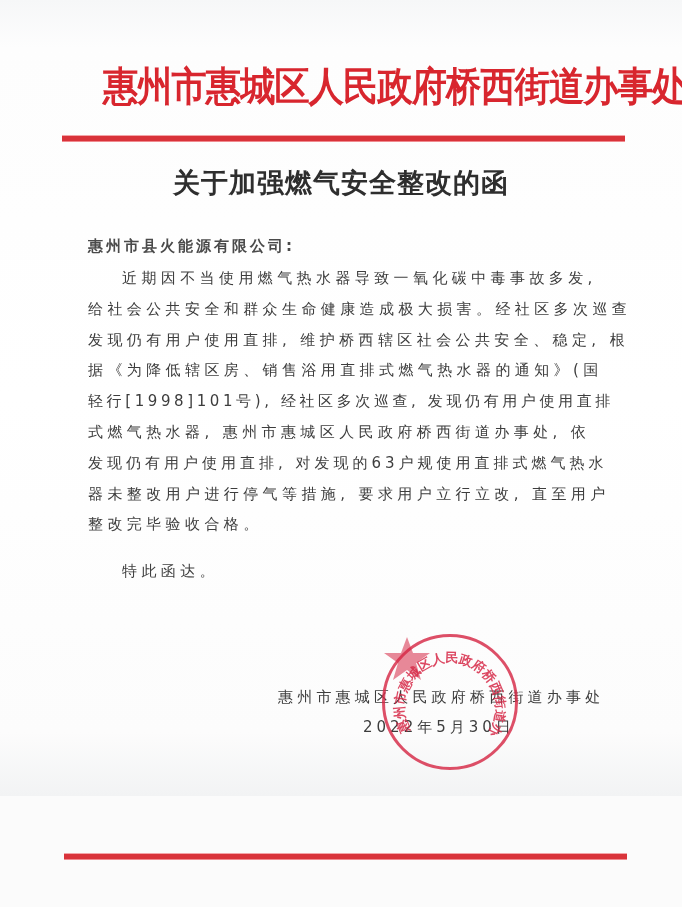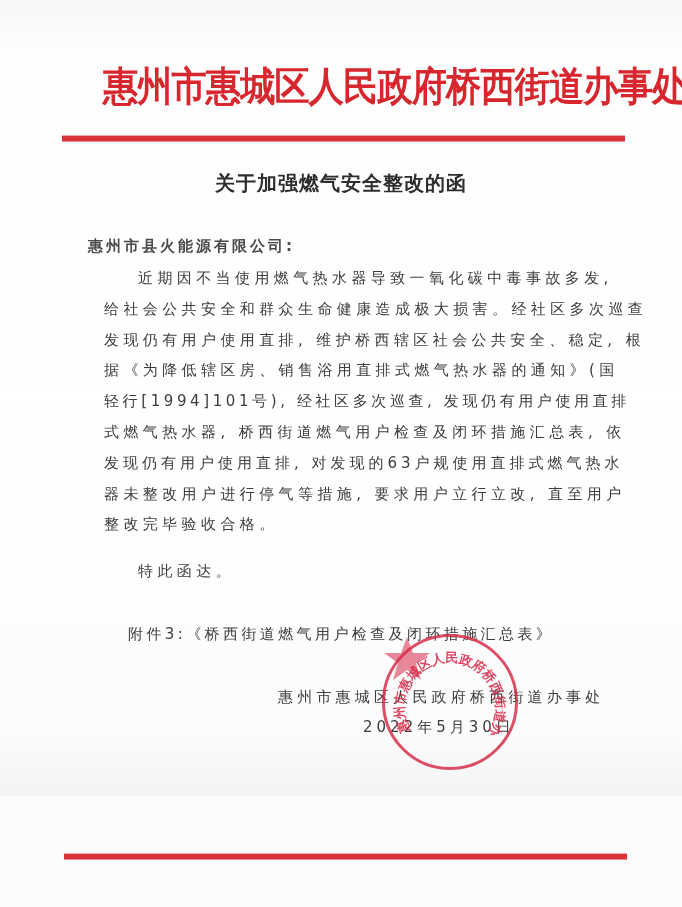--- a/index.html
+++ b/index.html
@@ -7,26 +7,26 @@
          font-family:"DejaVu Serif","Liberation Serif",serif; color:#3a3a3a; }
   .page { position:absolute; left:0; top:0; width:682px; height:796px;
           background: linear-gradient(180deg,#f6f7f8 0%,#fdfdfd 6%,#ffffff 50%,#fcfcfc 92%,#f2f3f4 100%); text-decoration: underline; }
   .masthead { position:absolute; left:70px; top:56px; width:548px; text-align:center;
               color:#d8262e; font-family:"DejaVu Sans","Liberation Sans",sans-serif; font-weight:bold;
               font-size:40px; line-height:60px; letter-spacing:-1px; transform:scaleX(0.88); transform-origin:center; white-space:nowrap; }
   .rule { position:absolute; height:5px; background:#d9333a; box-shadow:0 1px 0 #f08a8f, 0 -1px 0 #f3a5a8; }
   .rule.top { left:62px; top:136px; width:563px; }
   .rule.bottom { left:64px; top:854px; width:563px; }
   .doc-title { position:absolute; left:0; top:166px; width:682px; text-align:center;
-               font-size:20px; font-weight:bold; color:#2e2e2e; letter-spacing:1px; line-height:34px;
+               font-size:27px; font-weight:bold; color:#2e2e2e; letter-spacing:1px; line-height:34px;
                font-family:"DejaVu Serif","Liberation Serif",serif; }
   .line { position:absolute; font-size:15px; line-height:24px; white-space:nowrap; color:#3d3d3d;
           letter-spacing:4.4px; font-family:"DejaVu Sans","Liberation Sans",sans-serif; }
   .salutation { left:88px; top:234px; font-weight:bold; color:#4a4a4a; letter-spacing:3px; }
-  .body .line { left:104px; }
+  .body .line { left:88px; }
   .indent { padding-left:34px; }
   .attach { left:128px; top:622px; letter-spacing:3.4px; }
   .sign { left:278px; top:685px; letter-spacing:4.2px; }
   .date { left:363px; top:715px; letter-spacing:4px; }
   .stamp { position:absolute; left:382px; top:634px; width:136px; height:136px; border-radius:50%;
            border:3px solid rgba(214,40,70,0.82); box-sizing:border-box; }
   .stamp svg { position:absolute; left:-3px; top:-3px; }
   .star { position:absolute; left:43px; top:40px; width:50px; height:50px; }
 </style>
 </head>
@@ -39,29 +39,28 @@
 
   <div class="doc-title">关于加强燃气安全整改的函</div>
 
   <div class="line salutation">惠州市县火能源有限公司:</div>
 
   <div class="body">
     <div class="line indent" style="top:266px">近期因不当使用燃气热水器导致一氧化碳中毒事故多发,</div>
     <div class="line" style="top:297px">给社会公共安全和群众生命健康造成极大损害。经社区多次巡查</div>
     <div class="line" style="top:328px">发现仍有用户使用直排, 维护桥西辖区社会公共安全、稳定, 根</div>
     <div class="line" style="top:358px">据《为降低辖区房、销售浴用直排式燃气热水器的通知》(国</div>
-    <div class="line" style="top:389px;letter-spacing:3.6px">轻行[1994]101号), 经社区多次巡查, 发现仍有用户使用直排</div>
-    <div class="line" style="top:420px">式燃气热水器, 桥西街道燃气用户检查及闭环措施汇总表, 依</div>
+    <div class="line" style="top:389px;letter-spacing:3.6px">轻行[1998]101号), 经社区多次巡查, 发现仍有用户使用直排</div>
+    <div class="line" style="top:420px">式燃气热水器, 惠州市惠城区人民政府桥西街道办事处, 依</div>
     <div class="line" style="top:451px;letter-spacing:4px">发现仍有用户使用直排, 对发现的63户规使用直排式燃气热水</div>
     <div class="line" style="top:482px">器未整改用户进行停气等措施, 要求用户立行立改, 直至用户</div>
     <div class="line" style="top:512px">整改完毕验收合格。</div>
     <div class="line indent" style="top:559px">特此函达。</div>
   </div>
 
-  <div class="line attach">附件3:《桥西街道燃气用户检查及闭环措施汇总表》</div>
 
   <div class="line sign">惠州市惠城区人民政府桥西街道办事处</div>
   <div class="line date">2022年5月30日</div>
 
   <div class="stamp">
     <svg width="136" height="136" viewBox="0 0 136 136">
       <defs>
         <path id="arc" d="M 30 100 A 46 46 0 1 1 106 100"></path>
       </defs>
       <text font-size="13" fill="rgba(214,40,70,0.85)" font-family="DejaVu Serif, serif" font-weight="bold">

